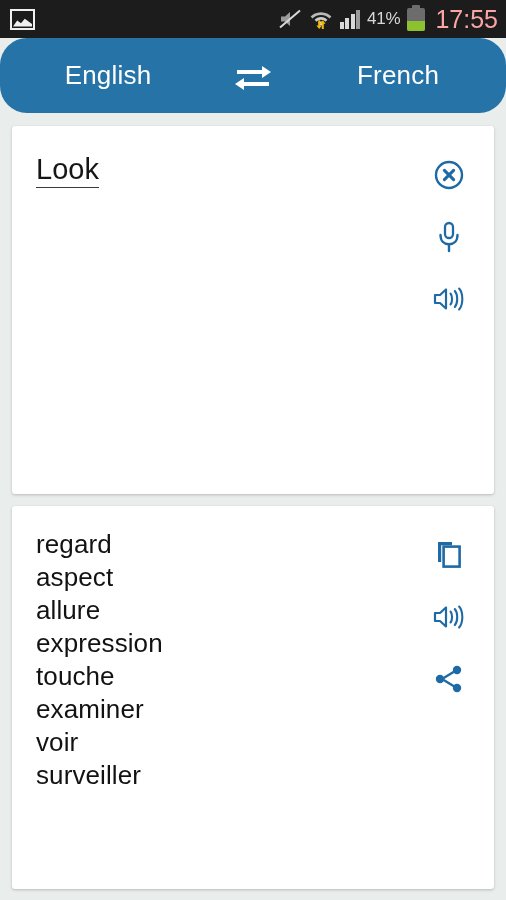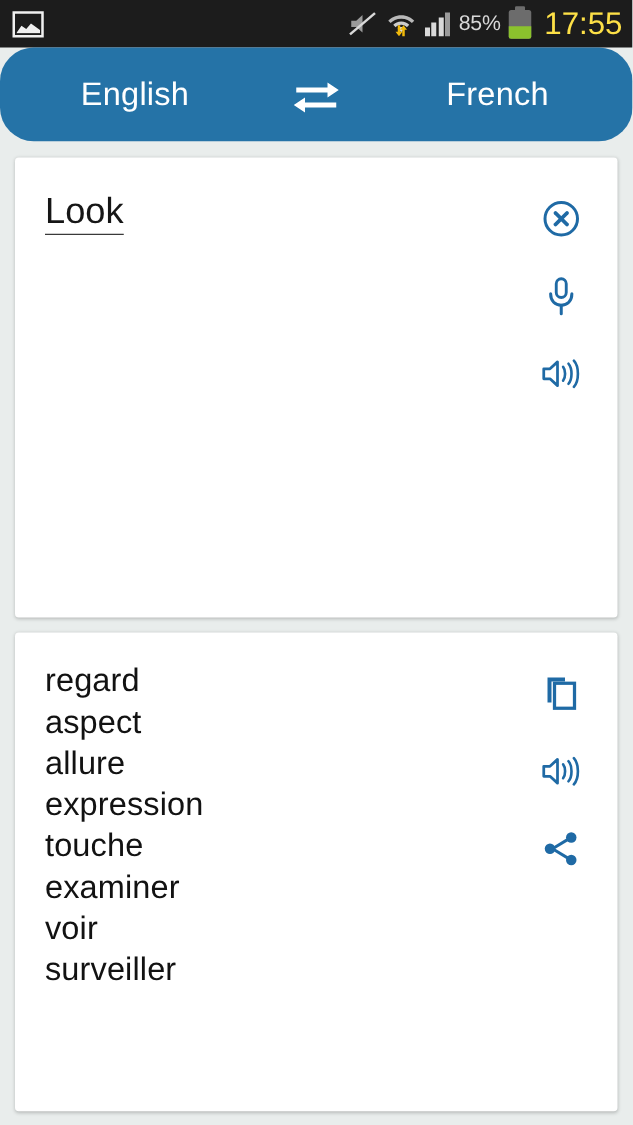--- a/index.html
+++ b/index.html
@@ -36,21 +36,21 @@
   .signal-icon i:nth-child(4){ height:19px; background:#9a9a9a; }
   .batt-pct{ color:#d8d8d8; font-size:17px; letter-spacing:-.2px; }
   .batt{
     width:18px; height:23px; border:0; position:relative;
     background:#6c6c6c; border-radius:2px;
   }
   .batt:before{
     content:""; position:absolute; top:-3px; left:5px; width:8px; height:3px; background:#6c6c6c; border-radius:1px 1px 0 0;
   }
   .batt-fill{ position:absolute; left:0; right:0; bottom:0; height:41%; background:#8bc22d; border-radius:0 0 2px 2px; }
-  .clock{ color:#fde047; font-size:25px; letter-spacing:0px; margin-left:3px; line-height:1; }
+  .clock{ color:#fca5a5; font-size:25px; letter-spacing:0px; margin-left:3px; line-height:1; }
 
   
   .langbar{
     height:75px; width:100%;
     background:#2573a7;
     display:flex; align-items:center;border-radius:27px;
   }
   .lang{
     flex:1 1 0; text-align:center; color:#ffffff;
     font-size:26px; letter-spacing:.2px; cursor:pointer;
@@ -123,21 +123,21 @@
       </svg>
     </span>
 
     <span class="signal-icon">
       <i></i>
         <i></i>
         <i></i>
         <i></i>
     </span>
 
-    <span class="batt-pct">85%</span>
+    <span class="batt-pct">41%</span>
 
     <span class="batt">
       <span class="batt-fill" style="height: 41%;"></span>
     </span>
 
     <span class="clock">17:55</span>
   </div>
 </div>
 
 <div class="langbar">

